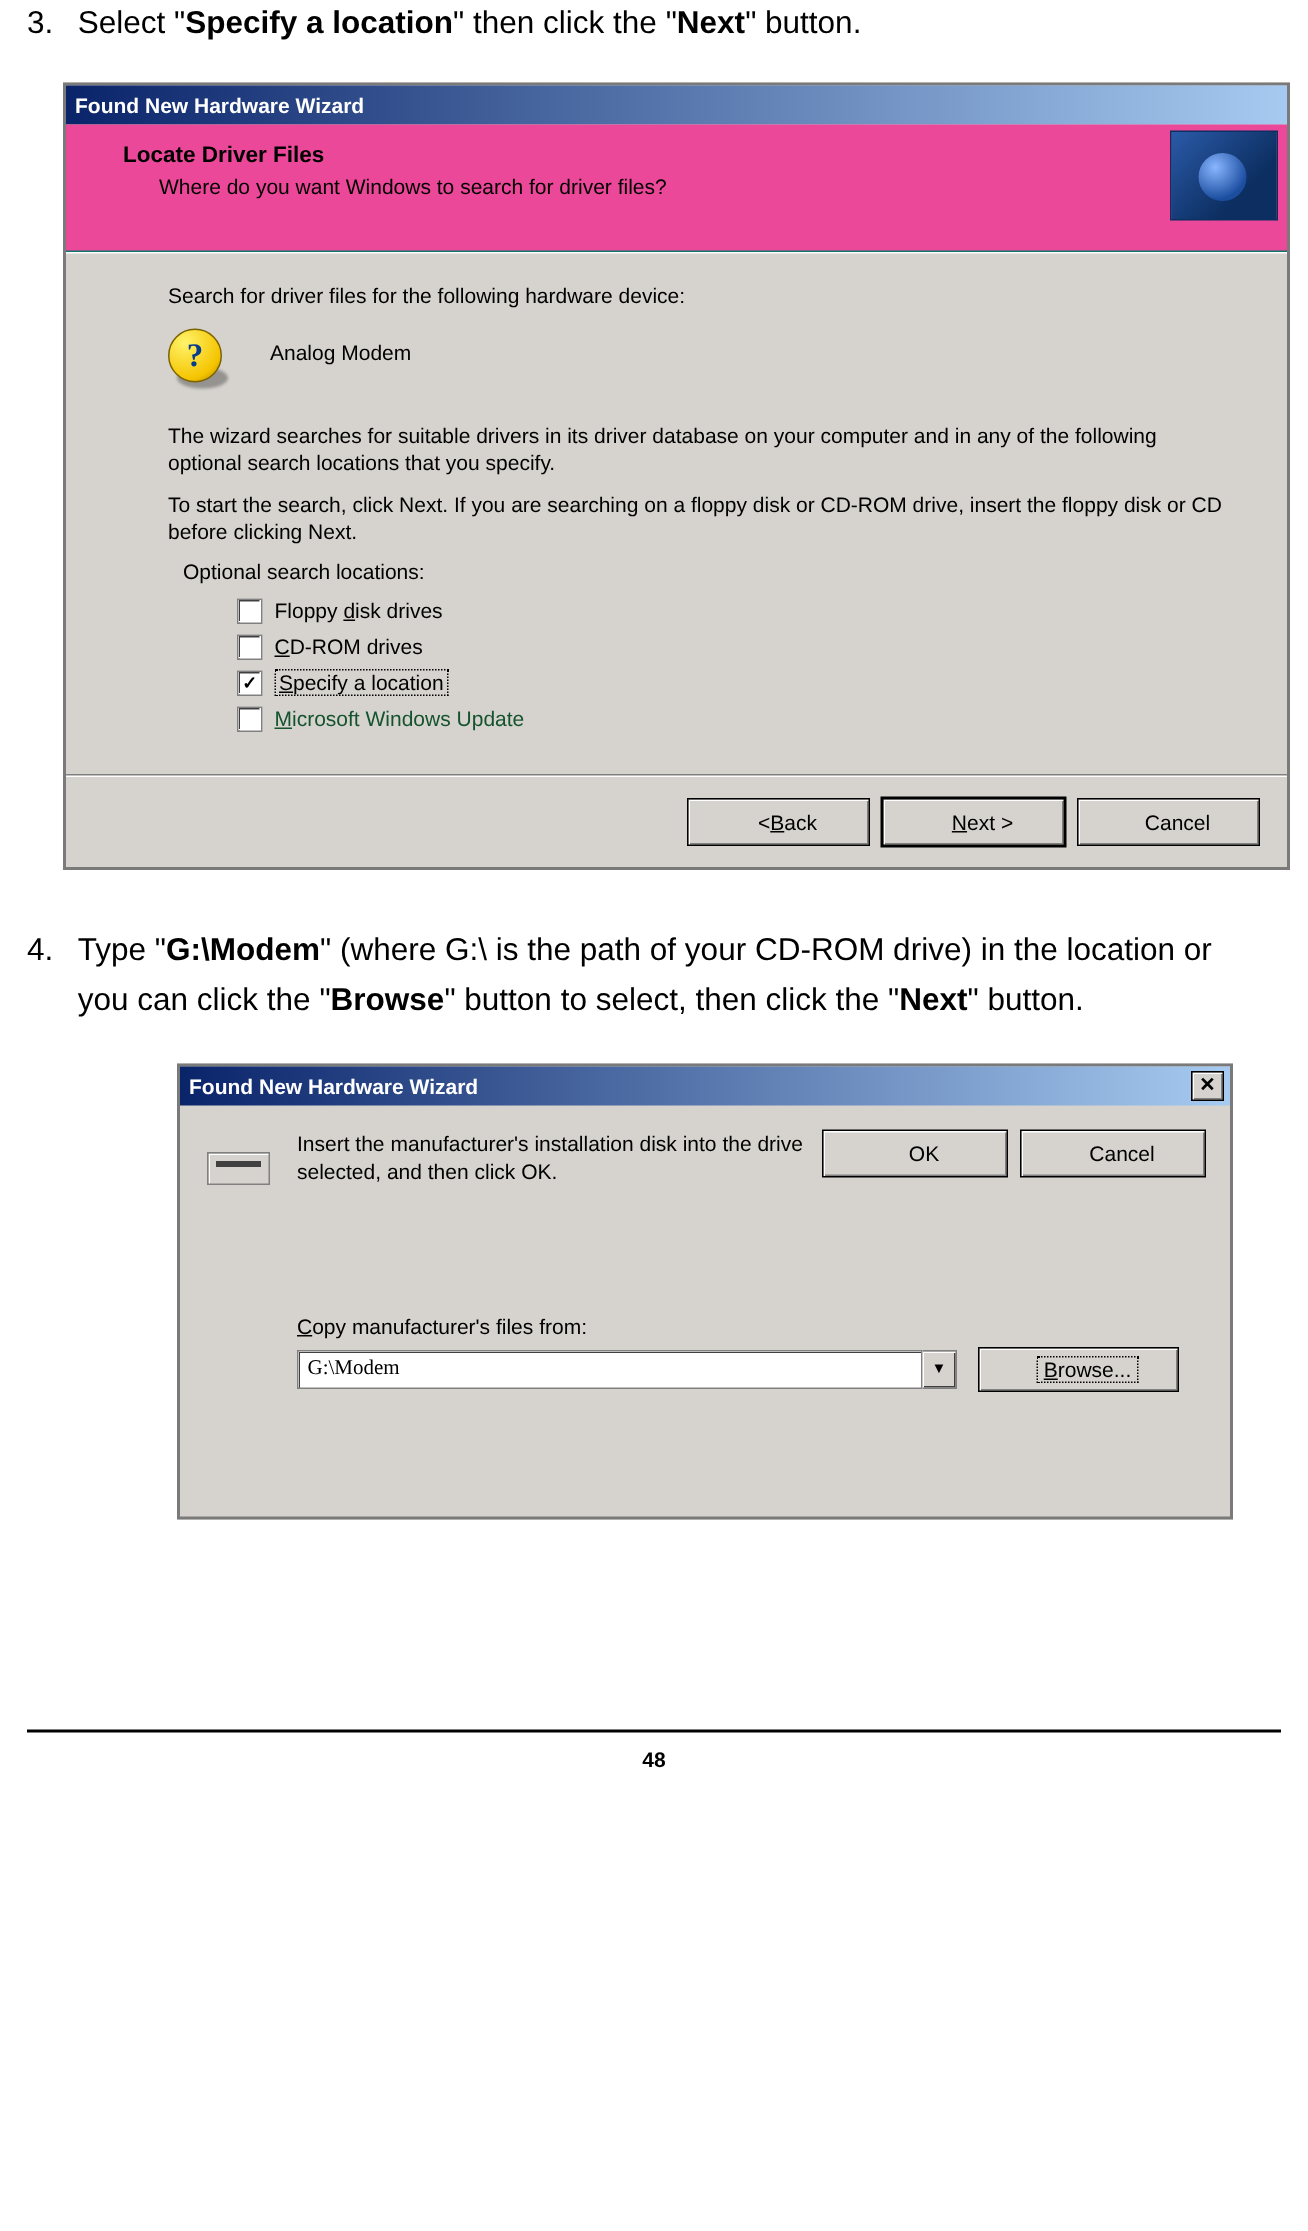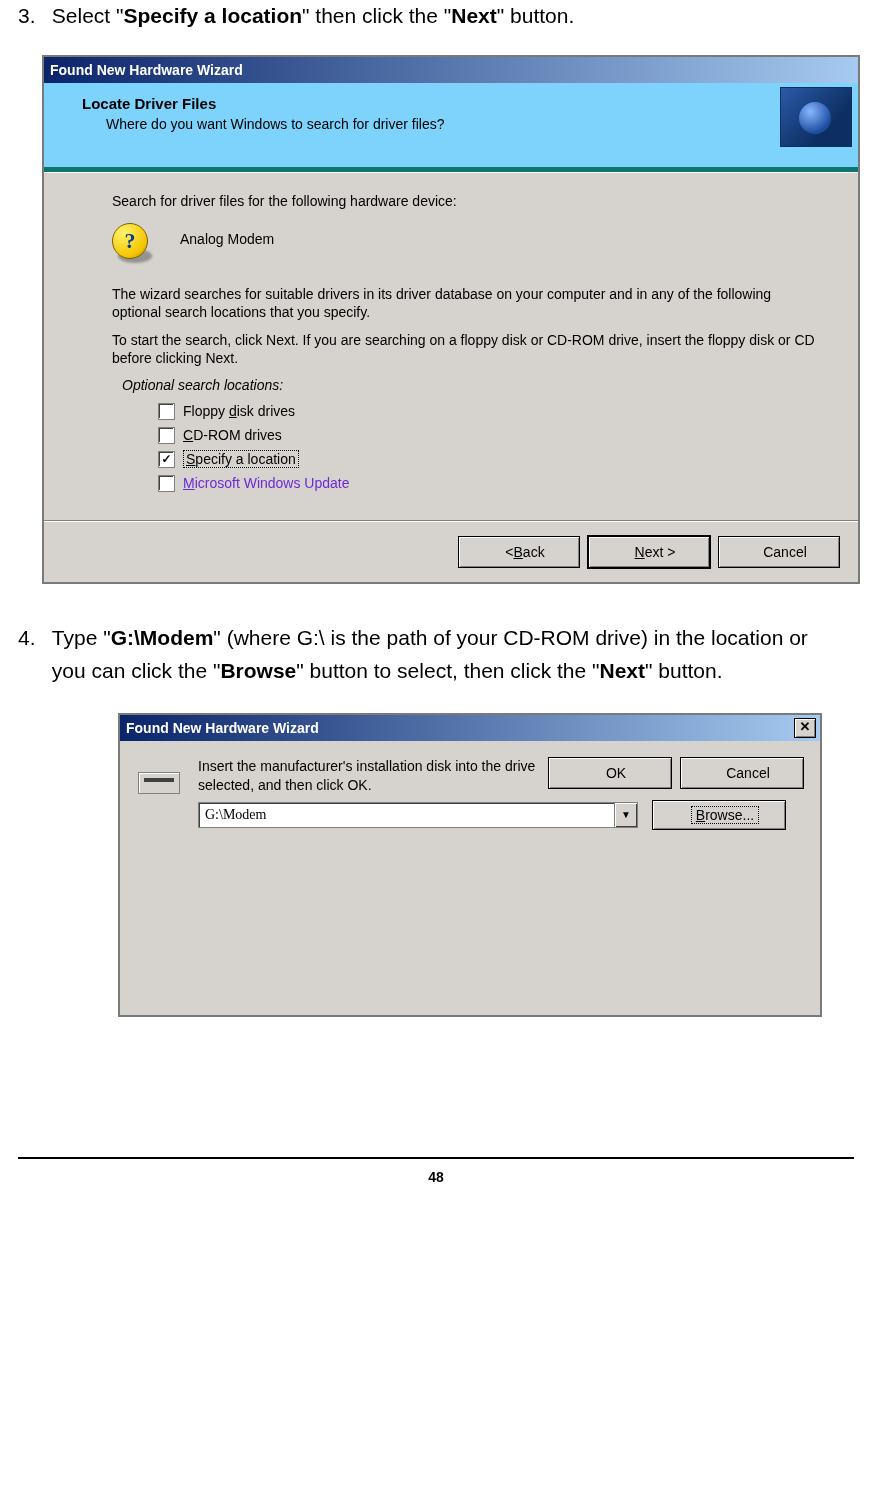--- a/index.html
+++ b/index.html
@@ -42,22 +42,22 @@
   .titlebar {
     height: 26px;
     background: linear-gradient(to right, #0a246a, #a6caf0);
     color: #fff;
     font: bold 14px Tahoma, sans-serif;
     display: flex;
     align-items: center;
     padding: 0 6px;
   }
   .wiz-header {
-    background: #7dd3fc;
-    border-bottom: 5px solid #0f766e;
+    background: #ec4899;
+    border-bottom: 1px solid #0f766e;
     padding: 12px 14px 14px 38px;
     position: relative;
     min-height: 58px;
   }
   .wiz-header .h-title {
     font: bold 15px Tahoma, sans-serif;
   }
   .wiz-header .h-sub {
     font: 14px Tahoma, sans-serif;
     margin-top: 4px;
@@ -99,36 +99,36 @@
     border:1px solid #7a6200;
     position:absolute;left:0;top:0;
     display:flex;align-items:center;justify-content:center;
     font: bold 22px Tahoma; color:#063b8e;
   }
   .q-icon .shadow{
     position:absolute;left:6px;top:26px;width:34px;height:14px;
     background:rgba(0,0,0,.3);border-radius:50%;filter:blur(1px);
   }
   .para { margin: 0 0 10px 0; line-height: 1.3; }
-  .opt-label { margin: 6px 0 6px 10px; font-style: italic; }
+  .opt-label { margin: 6px 0 6px 10px; }
   .opt-list { margin-left: 46px; }
   .opt-item {
     display: flex; align-items: center; height: 24px;
     font: 14px Tahoma, sans-serif;
   }
   .cb {
     width: 15px; height: 15px; background:#fff;
     border:1px solid #808080;
     box-shadow: inset -1px -1px 0 #fff, inset 1px 1px 0 #404040;
     margin-right: 8px;
     display:flex;align-items:center;justify-content:center;
     font: bold 12px/1 Tahoma; color:#000;
   }
   .opt-item .ul { text-decoration: underline; text-decoration-color: inherit; }
-  .opt-item.disabled { color:#6d28d9; }
+  .opt-item.disabled { color:#14532d; }
   .opt-item.disabled .cb { color:#808080; }
   .opt-item .focus-rect {
     border: 1px dotted #000;
     padding: 0 2px;
   }
   .btn-row {
     border-top: 1px solid #fff;
     box-shadow: 0 -1px 0 #808080;
     padding: 14px 18px;
     display: flex;
@@ -306,20 +306,23 @@
     </div>
     <div class="wiz2-body">
       <div class="ins-row">
         <div class="disk-icon"></div>
         <div class="ins-text">Insert the manufacturer's installation disk into the drive selected, and then click OK.</div>
       </div>
       <div class="ok-cancel">
         <div class="winbtn" style="width:110px">OK</div>
         <div class="winbtn" style="width:110px">Cancel</div>
       </div>
+      <div class="copy-label">
+        <span class="ul">C</span><span>opy manufacturer's files from:</span>
+      </div>
       <div class="path-row">
         <div class="combo">
           <div class="combo-input">G:\Modem</div>
           <div class="combo-arrow">▼</div>
         </div>
         <div class="winbtn browse-btn">
           <span class="focus-rect"><span class="ul">B</span><span>rowse...</span></span>
         </div>
       </div>
     </div>

